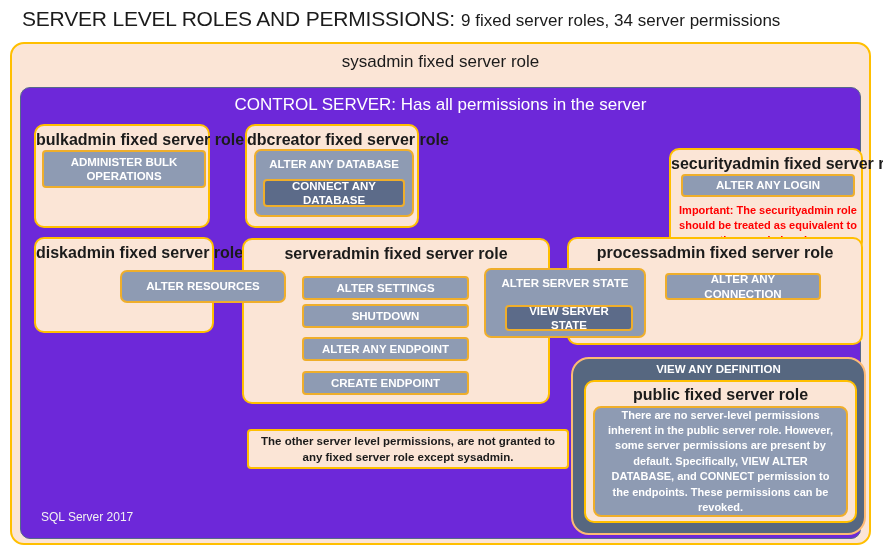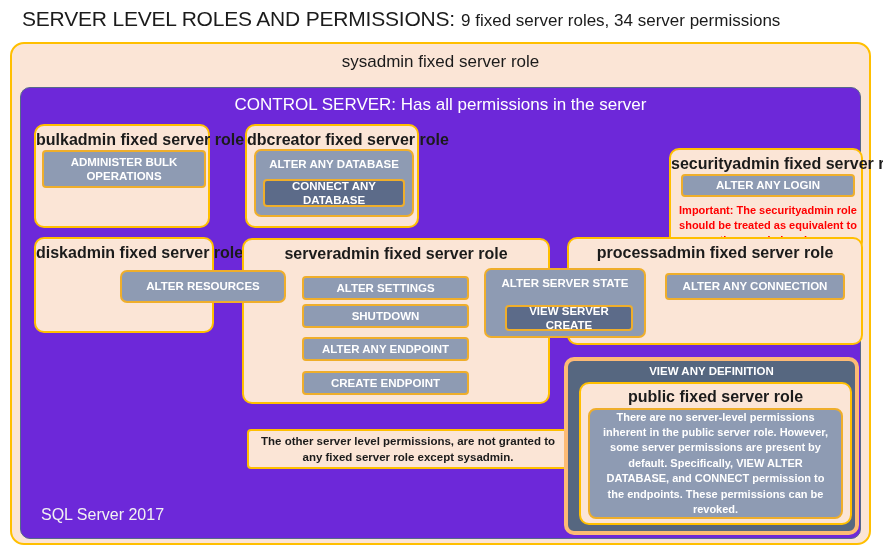--- a/index.html
+++ b/index.html
@@ -30,21 +30,21 @@
   .control-box {
     position: absolute; left: 8px; top: 43px; width: 841px; height: 452px;
     background: #6d28d9; border: 1px solid #56688a; border-radius: 10px;
   }
   .control-title {
     position: absolute; left: 0; top: 7px; width: 100%;
     text-align: center; font-size: 17px; color: #ffffff;
   }
   .control-footer {
     position: absolute; left: 20px; bottom: 14px;
-    font-size: 16px; color: #f2f2f2;
+    font-size: 12px; color: #f2f2f2;
   }
 
   
   .role-box {
     position: absolute; background: #FBE5D6;
     border: 2px solid #FFBF00; border-radius: 10px; z-index: 1;
   }
   .role-label {
     position: absolute; left: 0; top: 5px; width: 100%;
     text-align: center; font-size: 16px; font-weight: bold; color: #1b1b1b;
@@ -72,21 +72,21 @@
     position: absolute; background: #FBE5D6;
     border: 2px solid #FFBF00; border-radius: 4px;
     color: #1b1b1b; font-size: 11.5px; font-weight: bold;
     display: flex; align-items: center; justify-content: center;
     text-align: center; line-height: 1.4; padding: 2px 2px; z-index: 2;
   }
 
   
   .vad-box {
     position: absolute; background: #566780;
-    border: 4px solid #fdba74; border-radius: 10px; z-index: 2;
+    border: 2px solid #fdba74; border-radius: 18px; z-index: 2; margin-left: 7px;
   }
   .vad-label {
     position: absolute; left: 0; top: 4px; width: 100%;
     text-align: center; color: #ffffff; font-size: 11.5px; font-weight: bold;
   }
   .public-box {
     position: absolute; left: 11px; top: 21px; width: 273px; height: 143px;
     background: #FBE5D6; border: 2px solid #FFBF00; border-radius: 10px;
   }
   .public-note {
@@ -138,26 +138,26 @@
       <div class="role-box" style="left:221px; top:150px; width:308px; height:166px;">
         <div class="role-label">serveradmin fixed server role</div>
         <div class="perm" style="left:58px; top:36px; width:167px; height:24px;">ALTER SETTINGS</div>
         <div class="perm" style="left:58px; top:64px; width:167px; height:24px;">SHUTDOWN</div>
         <div class="perm" style="left:58px; top:97px; width:167px; height:24px;">ALTER ANY ENDPOINT</div>
         <div class="perm" style="left:58px; top:131px; width:167px; height:24px;">CREATE ENDPOINT</div>
       </div>
 
       <div class="role-box" style="left:546px; top:149px; width:296px; height:108px;">
         <div class="role-label">processadmin fixed server role</div>
-        <div class="perm" style="left:96px; top:34px; width:180px; height:27px;">ALTER ANY CONNECTION</div>
+        <div class="perm" style="left:96px; top:34px; width:156px; height:27px;">ALTER ANY CONNECTION</div>
       </div>
 
       <div class="perm group straddle" style="left:463px; top:180px; width:162px; height:70px;">
         <span>ALTER SERVER STATE</span>
-        <div class="perm dark" style="left:19px; top:35px; width:128px; height:26px;">VIEW SERVER CREATE</div>
+        <div class="perm dark" style="left:19px; top:35px; width:128px; height:26px;">VIEW SERVER STATE</div>
       </div>
 
       <div class="footnote-box" style="left:226px; top:341px; width:322px; height:40px;">The other server level permissions, are not granted to any fixed server role except sysadmin.</div>
 
       <div class="vad-box" style="left:543px; top:269px; width:295px; height:178px;">
         <div class="vad-label">VIEW ANY DEFINITION</div>
         <div class="public-box">
           <div class="role-label" style="top:4px;">public fixed server role</div>
           <div class="public-note">There are no server-level permissions inherent in the public server role. However, some server permissions are present by default. Specifically, VIEW ALTER DATABASE, and CONNECT permission to the endpoints. These permissions can be revoked.</div>
         </div>

